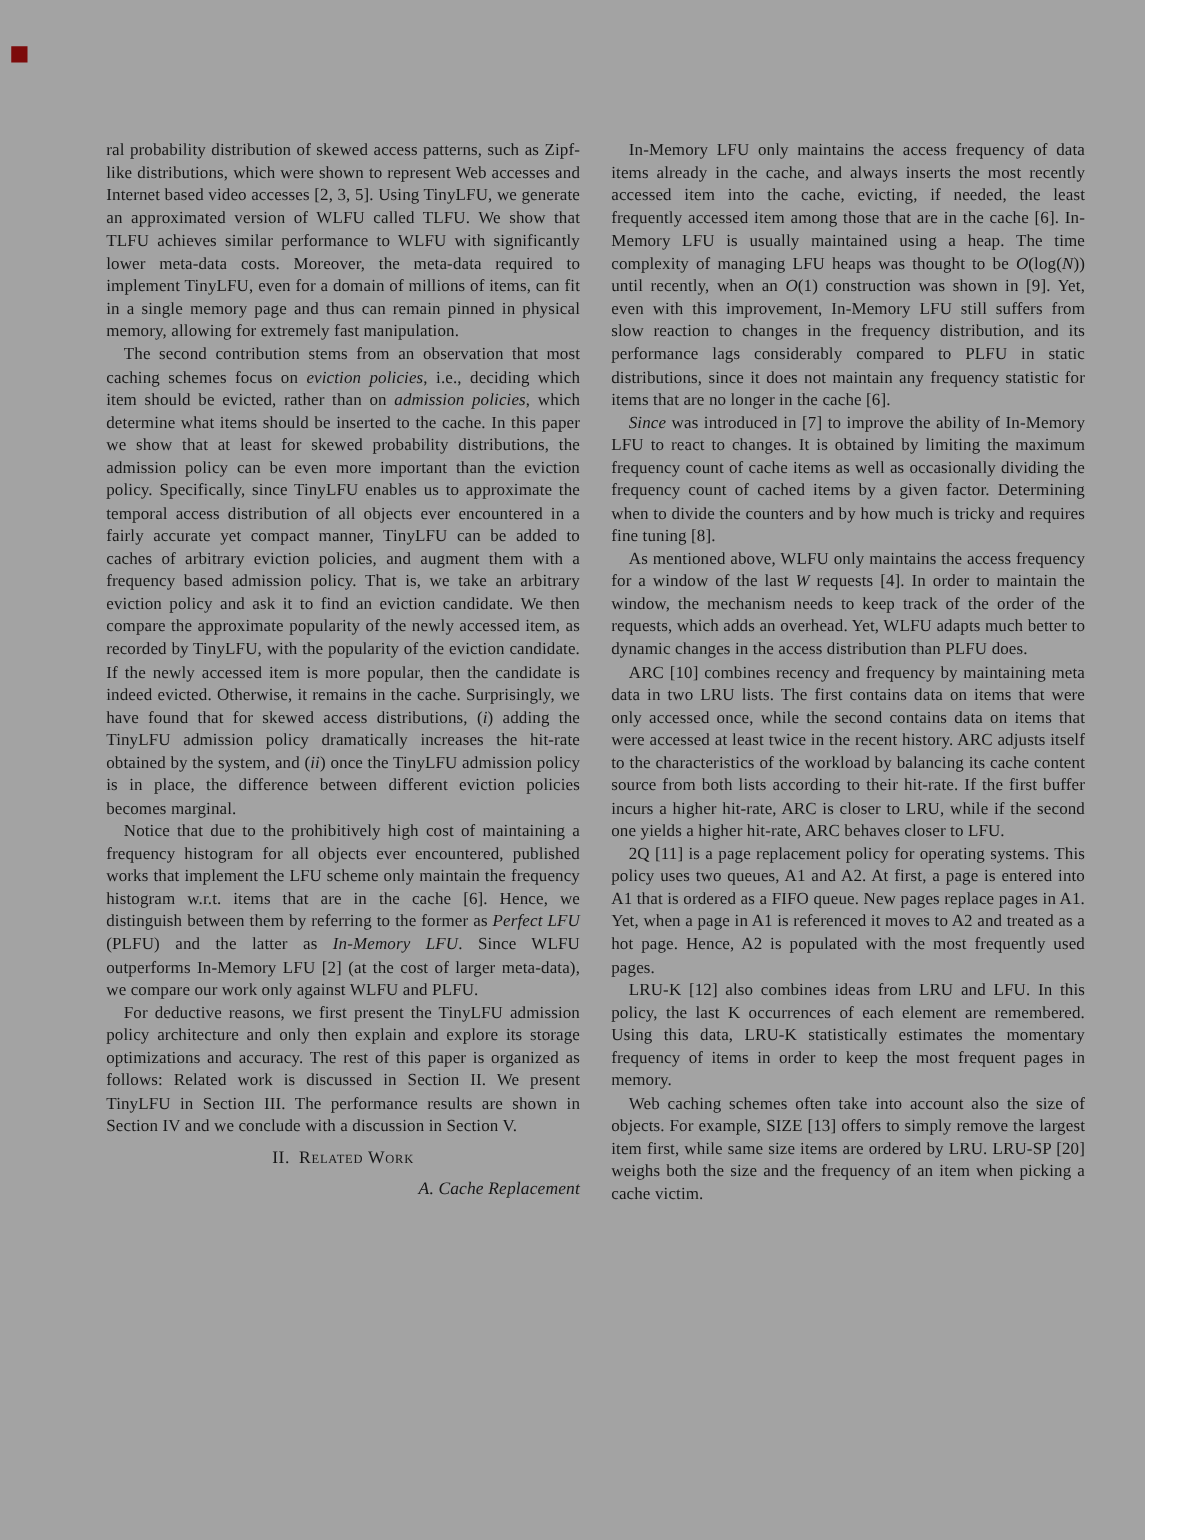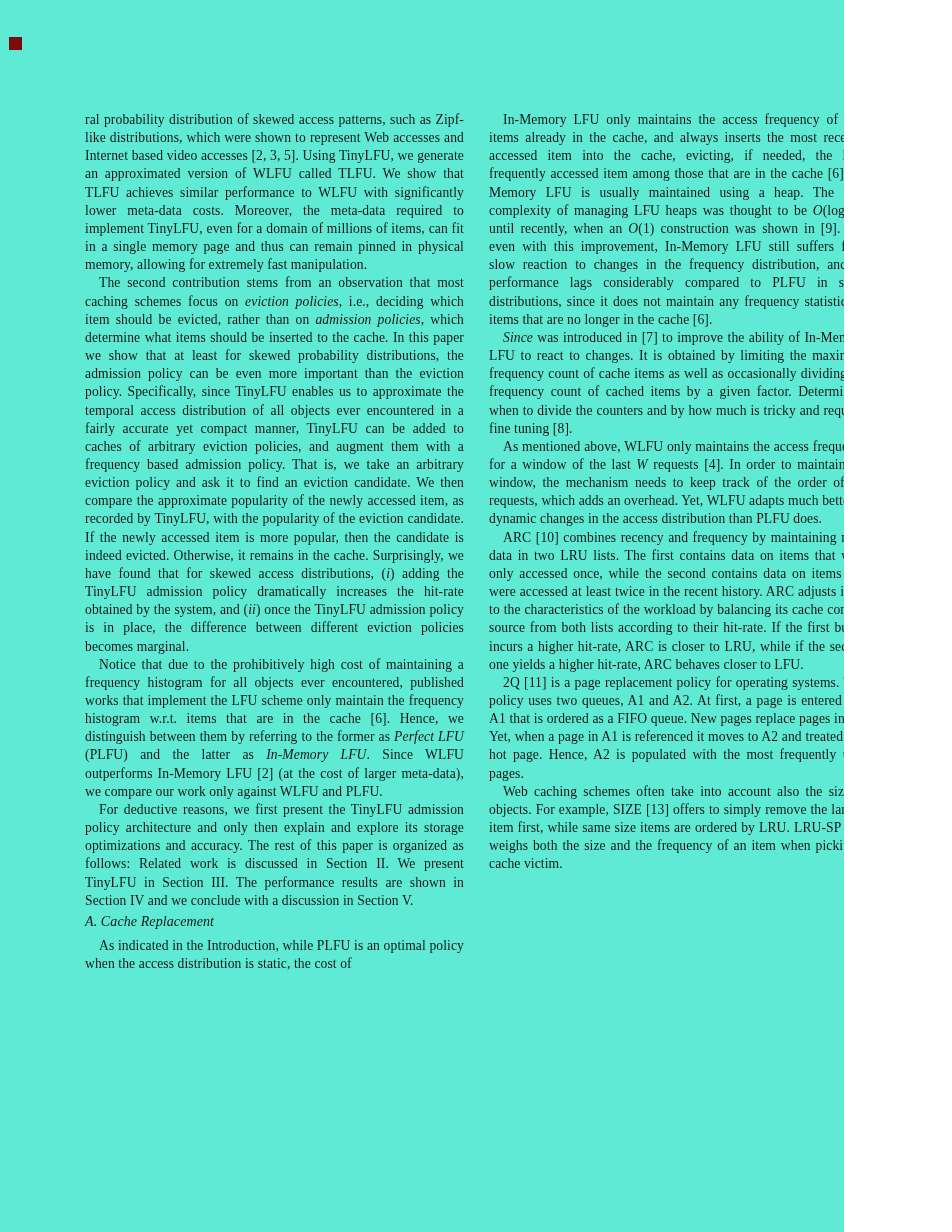--- a/index.html
+++ b/index.html
@@ -2,23 +2,23 @@
 <html><head>
 <meta charset="utf-8">
 <style>
   html, body {
     margin: 0;
     padding: 0;
     background: #ffffff;
   }
   .page {
     position: relative;
-    width: 844px;
+    width: 916px;
     height: 1232px;
-    background: #5eead4;
+    background: #a3a3a3;
     overflow: hidden;
     font-family: "Liberation Serif", "DejaVu Serif", serif;
     color: #161616;
     text-decoration: underline;
   }
   .marker {
     position: absolute;
     left: 9px;
     top: 37px;
     width: 13px;
@@ -61,41 +61,42 @@
   }
   .section-heading .secnum {
     letter-spacing: 0.4px;
   }
   .column h3.subsection-heading {
     margin: 3px 0 6px 0;
     padding: 0;
     font-size: 14px;
     font-weight: normal;
     font-style: italic;
-    text-align: left;
+    text-align: right;
     text-indent: 0;
   }
   em { font-style: italic; }
 </style>
 </head>
 <body>
 
 <div class="page" style="color: rgb(22, 22, 22);">
   <div class="marker" style="background: rgb(124, 11, 11);"></div>
   <div class="columns">
     <div class="column">
         <p class="para">ral probability distribution of skewed access patterns, such as Zipf-like distributions, which were shown to represent Web accesses and Internet based video accesses [2, 3, 5]. Using TinyLFU, we generate an approximated version of WLFU called TLFU. We show that TLFU achieves similar performance to WLFU with significantly lower meta-data costs. Moreover, the meta-data required to implement TinyLFU, even for a domain of millions of items, can fit in a single memory page and thus can remain pinned in physical memory, allowing for extremely fast manipulation.</p>
         <p class="para indent">The second contribution stems from an observation that most caching schemes focus on <em>eviction policies</em>, i.e., deciding which item should be evicted, rather than on <em>admission policies</em>, which determine what items should be inserted to the cache. In this paper we show that at least for skewed probability distributions, the admission policy can be even more important than the eviction policy. Specifically, since TinyLFU enables us to approximate the temporal access distribution of all objects ever encountered in a fairly accurate yet compact manner, TinyLFU can be added to caches of arbitrary eviction policies, and augment them with a frequency based admission policy. That is, we take an arbitrary eviction policy and ask it to find an eviction candidate. We then compare the approximate popularity of the newly accessed item, as recorded by TinyLFU, with the popularity of the eviction candidate. If the newly accessed item is more popular, then the candidate is indeed evicted. Otherwise, it remains in the cache. Surprisingly, we have found that for skewed access distributions, (<em>i</em>) adding the TinyLFU admission policy dramatically increases the hit-rate obtained by the system, and (<em>ii</em>) once the TinyLFU admission policy is in place, the difference between different eviction policies becomes marginal.</p>
         <p class="para indent">Notice that due to the prohibitively high cost of maintaining a frequency histogram for all objects ever encountered, published works that implement the LFU scheme only maintain the frequency histogram w.r.t. items that are in the cache [6]. Hence, we distinguish between them by referring to the former as <em>Perfect LFU</em> (PLFU) and the latter as <em>In-Memory LFU</em>. Since WLFU outperforms In-Memory LFU [2] (at the cost of larger meta-data), we compare our work only against WLFU and PLFU.</p>
         <p class="para indent">For deductive reasons, we first present the TinyLFU admission policy architecture and only then explain and explore its storage optimizations and accuracy. The rest of this paper is organized as follows: Related work is discussed in Section II. We present TinyLFU in Section III. The performance results are shown in Section IV and we conclude with a discussion in Section V.</p>
+        <h2 class="section-heading"><span class="secnum">II. </span><span class="sc">Related Work</span></h2>
         <h3 class="subsection-heading">A. Cache Replacement</h3>
-        <p class="para indent">As indicated in the Introduction, while PLFU is an optimal policy when the access distribution is static, the cost of</p>
       </div>
     <div class="column">
         <p class="para indent">In-Memory LFU only maintains the access frequency of data items already in the cache, and always inserts the most recently accessed item into the cache, evicting, if needed, the least frequently accessed item among those that are in the cache [6]. In-Memory LFU is usually maintained using a heap. The time complexity of managing LFU heaps was thought to be <em>O</em>(log(<em>N</em>)) until recently, when an <em>O</em>(1) construction was shown in [9]. Yet, even with this improvement, In-Memory LFU still suffers from slow reaction to changes in the frequency distribution, and its performance lags considerably compared to PLFU in static distributions, since it does not maintain any frequency statistic for items that are no longer in the cache [6].</p>
         <p class="para indent"><em>Since</em> was introduced in [7] to improve the ability of In-Memory LFU to react to changes. It is obtained by limiting the maximum frequency count of cache items as well as occasionally dividing the frequency count of cached items by a given factor. Determining when to divide the counters and by how much is tricky and requires fine tuning [8].</p>
         <p class="para indent">As mentioned above, WLFU only maintains the access frequency for a window of the last <em>W</em> requests [4]. In order to maintain the window, the mechanism needs to keep track of the order of the requests, which adds an overhead. Yet, WLFU adapts much better to dynamic changes in the access distribution than PLFU does.</p>
         <p class="para indent">ARC [10] combines recency and frequency by maintaining meta data in two LRU lists. The first contains data on items that were only accessed once, while the second contains data on items that were accessed at least twice in the recent history. ARC adjusts itself to the characteristics of the workload by balancing its cache content source from both lists according to their hit-rate. If the first buffer incurs a higher hit-rate, ARC is closer to LRU, while if the second one yields a higher hit-rate, ARC behaves closer to LFU.</p>
         <p class="para indent">2Q [11] is a page replacement policy for operating systems. This policy uses two queues, A1 and A2. At first, a page is entered into A1 that is ordered as a FIFO queue. New pages replace pages in A1. Yet, when a page in A1 is referenced it moves to A2 and treated as a hot page. Hence, A2 is populated with the most frequently used pages.</p>
+        <p class="para indent">LRU-K [12] also combines ideas from LRU and LFU. In this policy, the last K occurrences of each element are remembered. Using this data, LRU-K statistically estimates the momentary frequency of items in order to keep the most frequent pages in memory.</p>
         <p class="para indent">Web caching schemes often take into account also the size of objects. For example, SIZE [13] offers to simply remove the largest item first, while same size items are ordered by LRU. LRU-SP [20] weighs both the size and the frequency of an item when picking a cache victim.</p>
       </div>
   </div>
 </div>
 
 </body></html>

